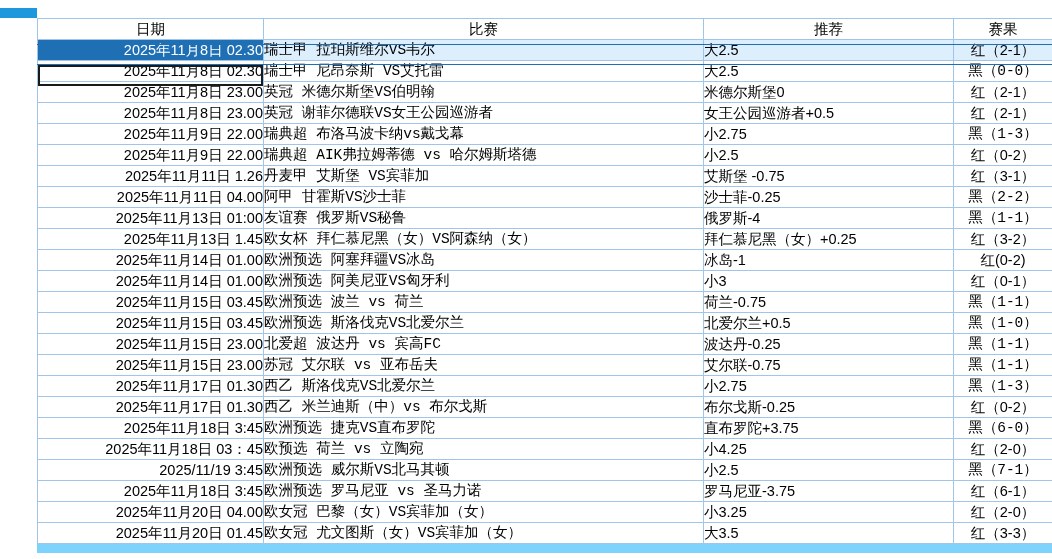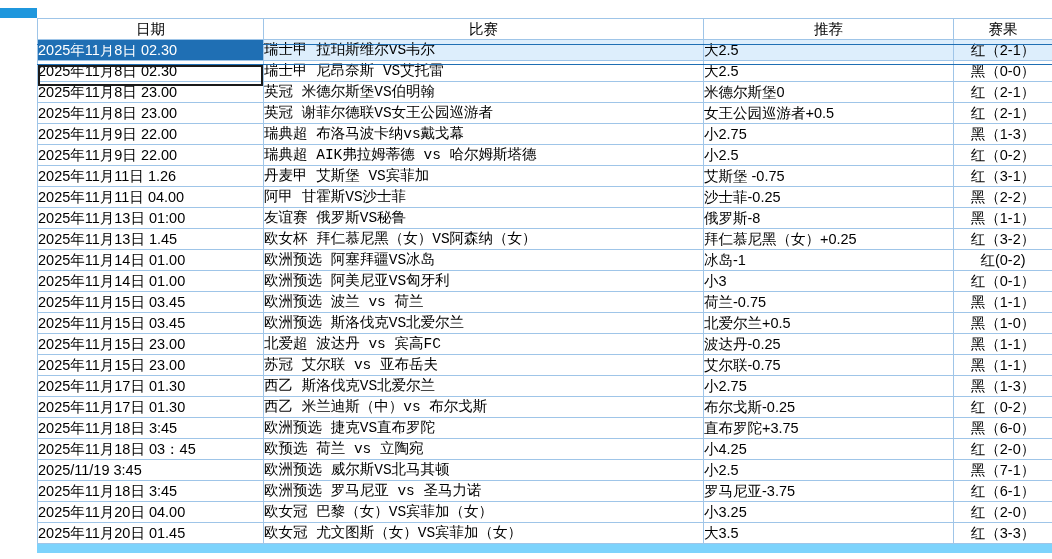--- a/index.html
+++ b/index.html
@@ -52,26 +52,26 @@
     height:27px;
     line-height:27px;
     text-align:center;
     border:1px solid #1f97dd;
   }
   col.c-date{width:226px;}
   col.c-match{width:440px;}
   col.c-rec{width:250px;}
   col.c-res{width:99px;}
 
-  td.date{text-align:left;padding-right:6px;}
+  td.date{text-align:right;padding-right:6px;}
   td.match{text-align:left;padding-left:10px;font-family:Liberation Mono, monospace;}
   td.rec{text-align:left;padding-left:6px;}
   td.res{text-align:center;}
   .red{color:#ff0000;}
-  .black{color:#000000;}
+  .black{color:#000000;font-family:Liberation Mono, monospace;}
 
   tr.selected td{
     background:#ddeefc;
   }
   tr.selected td.date{
     background:#1f6fb4;
     color:#ffffff;
   }
   
   .selbox{
@@ -167,21 +167,21 @@
         </tr>
         <tr>
           <td class="date">2025年11月11日 04.00</td>
           <td class="match">阿甲  甘霍斯VS沙士菲</td>
           <td class="rec">沙士菲-0.25</td>
           <td class="res black">黑（2-2）</td>
         </tr>
         <tr>
           <td class="date">2025年11月13日 01:00</td>
           <td class="match">友谊赛  俄罗斯VS秘鲁</td>
-          <td class="rec">俄罗斯-8</td>
+          <td class="rec">俄罗斯-4</td>
           <td class="res black">黑（1-1）</td>
         </tr>
         <tr>
           <td class="date">2025年11月13日 1.45</td>
           <td class="match">欧女杯  拜仁慕尼黑（女）VS阿森纳（女）</td>
           <td class="rec">拜仁慕尼黑（女）+0.25</td>
           <td class="res red">红（3-2）</td>
         </tr>
         <tr>
           <td class="date">2025年11月14日 01.00</td>

